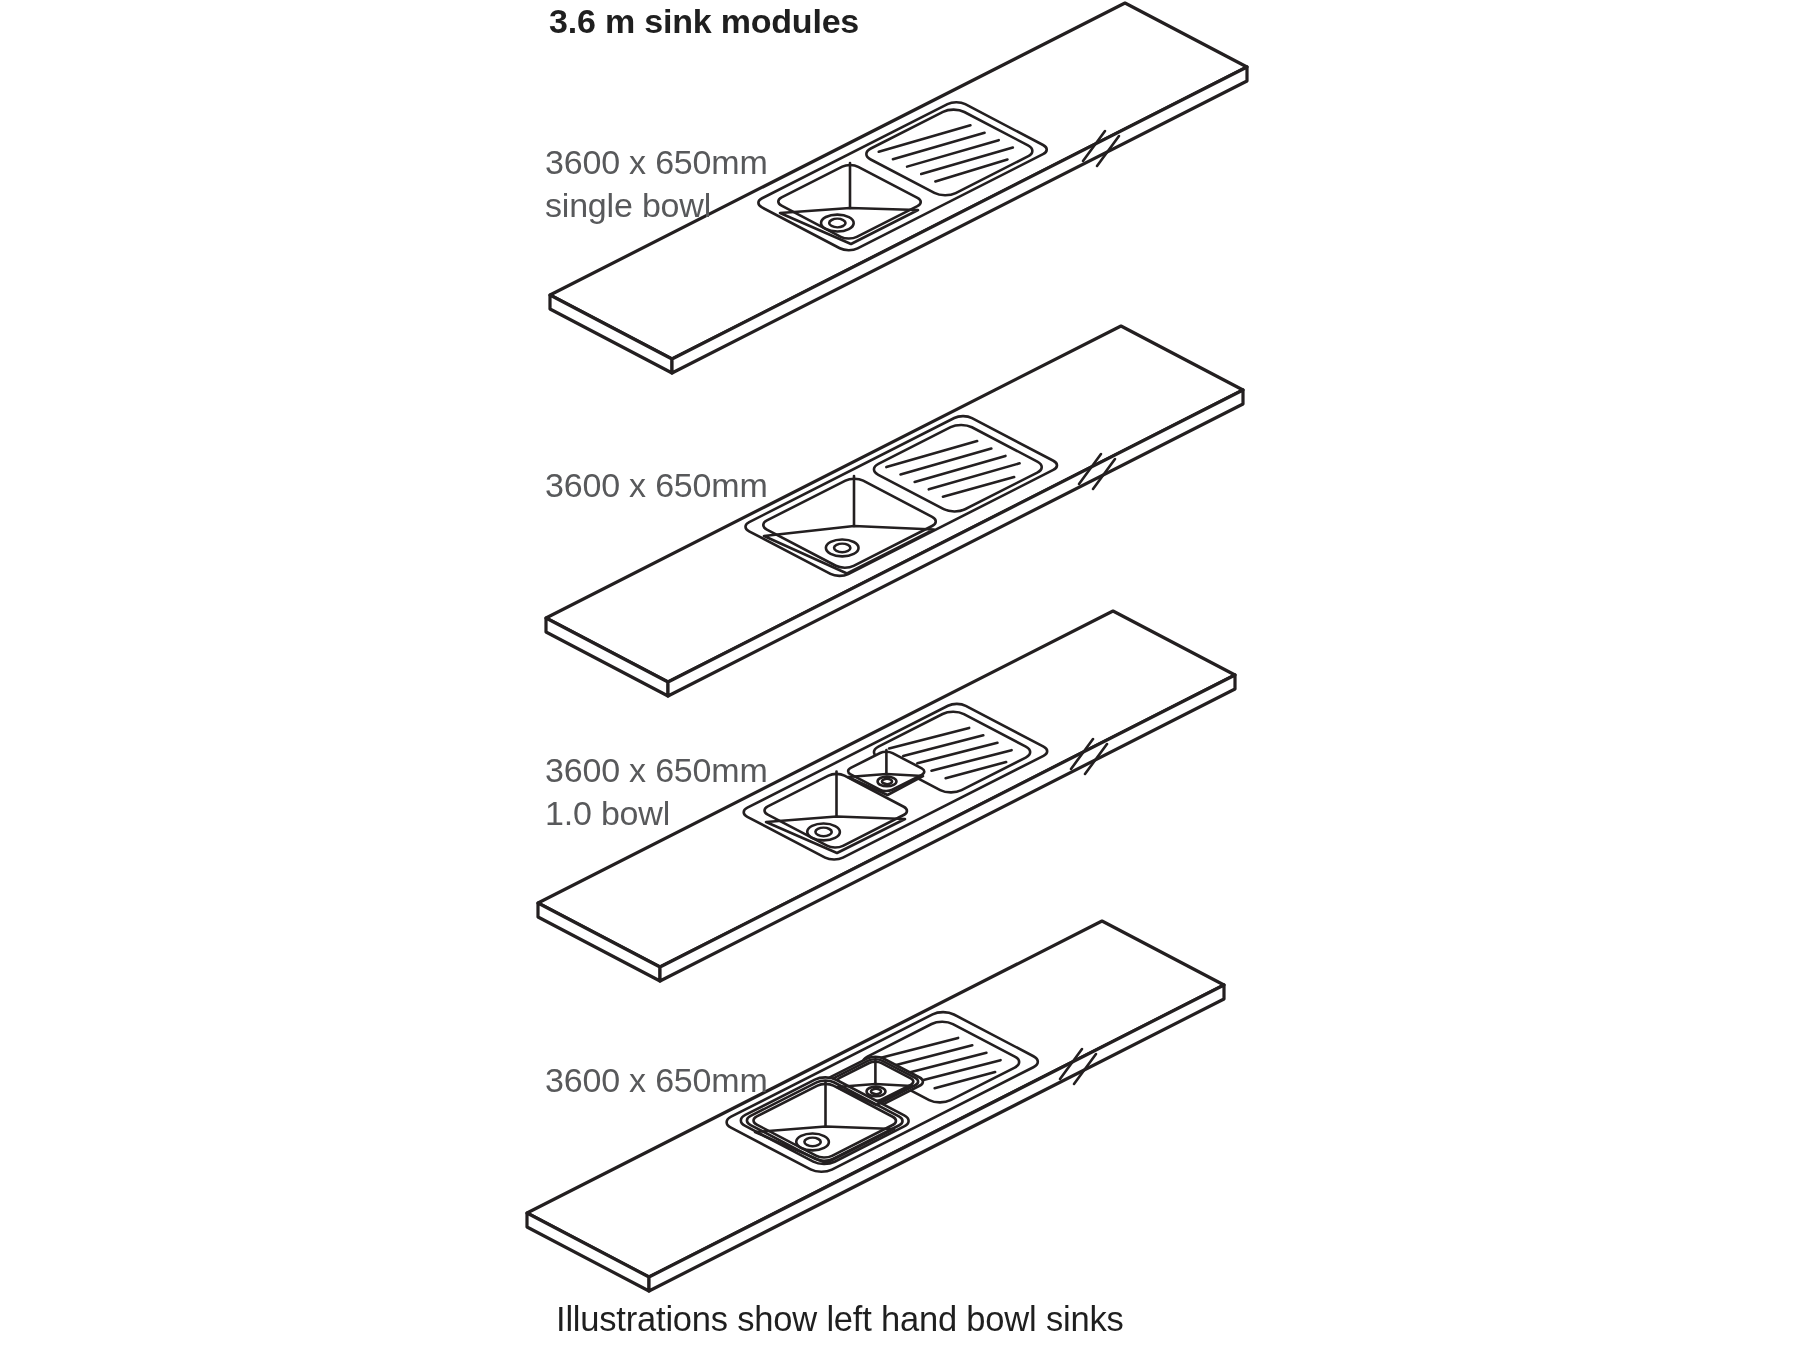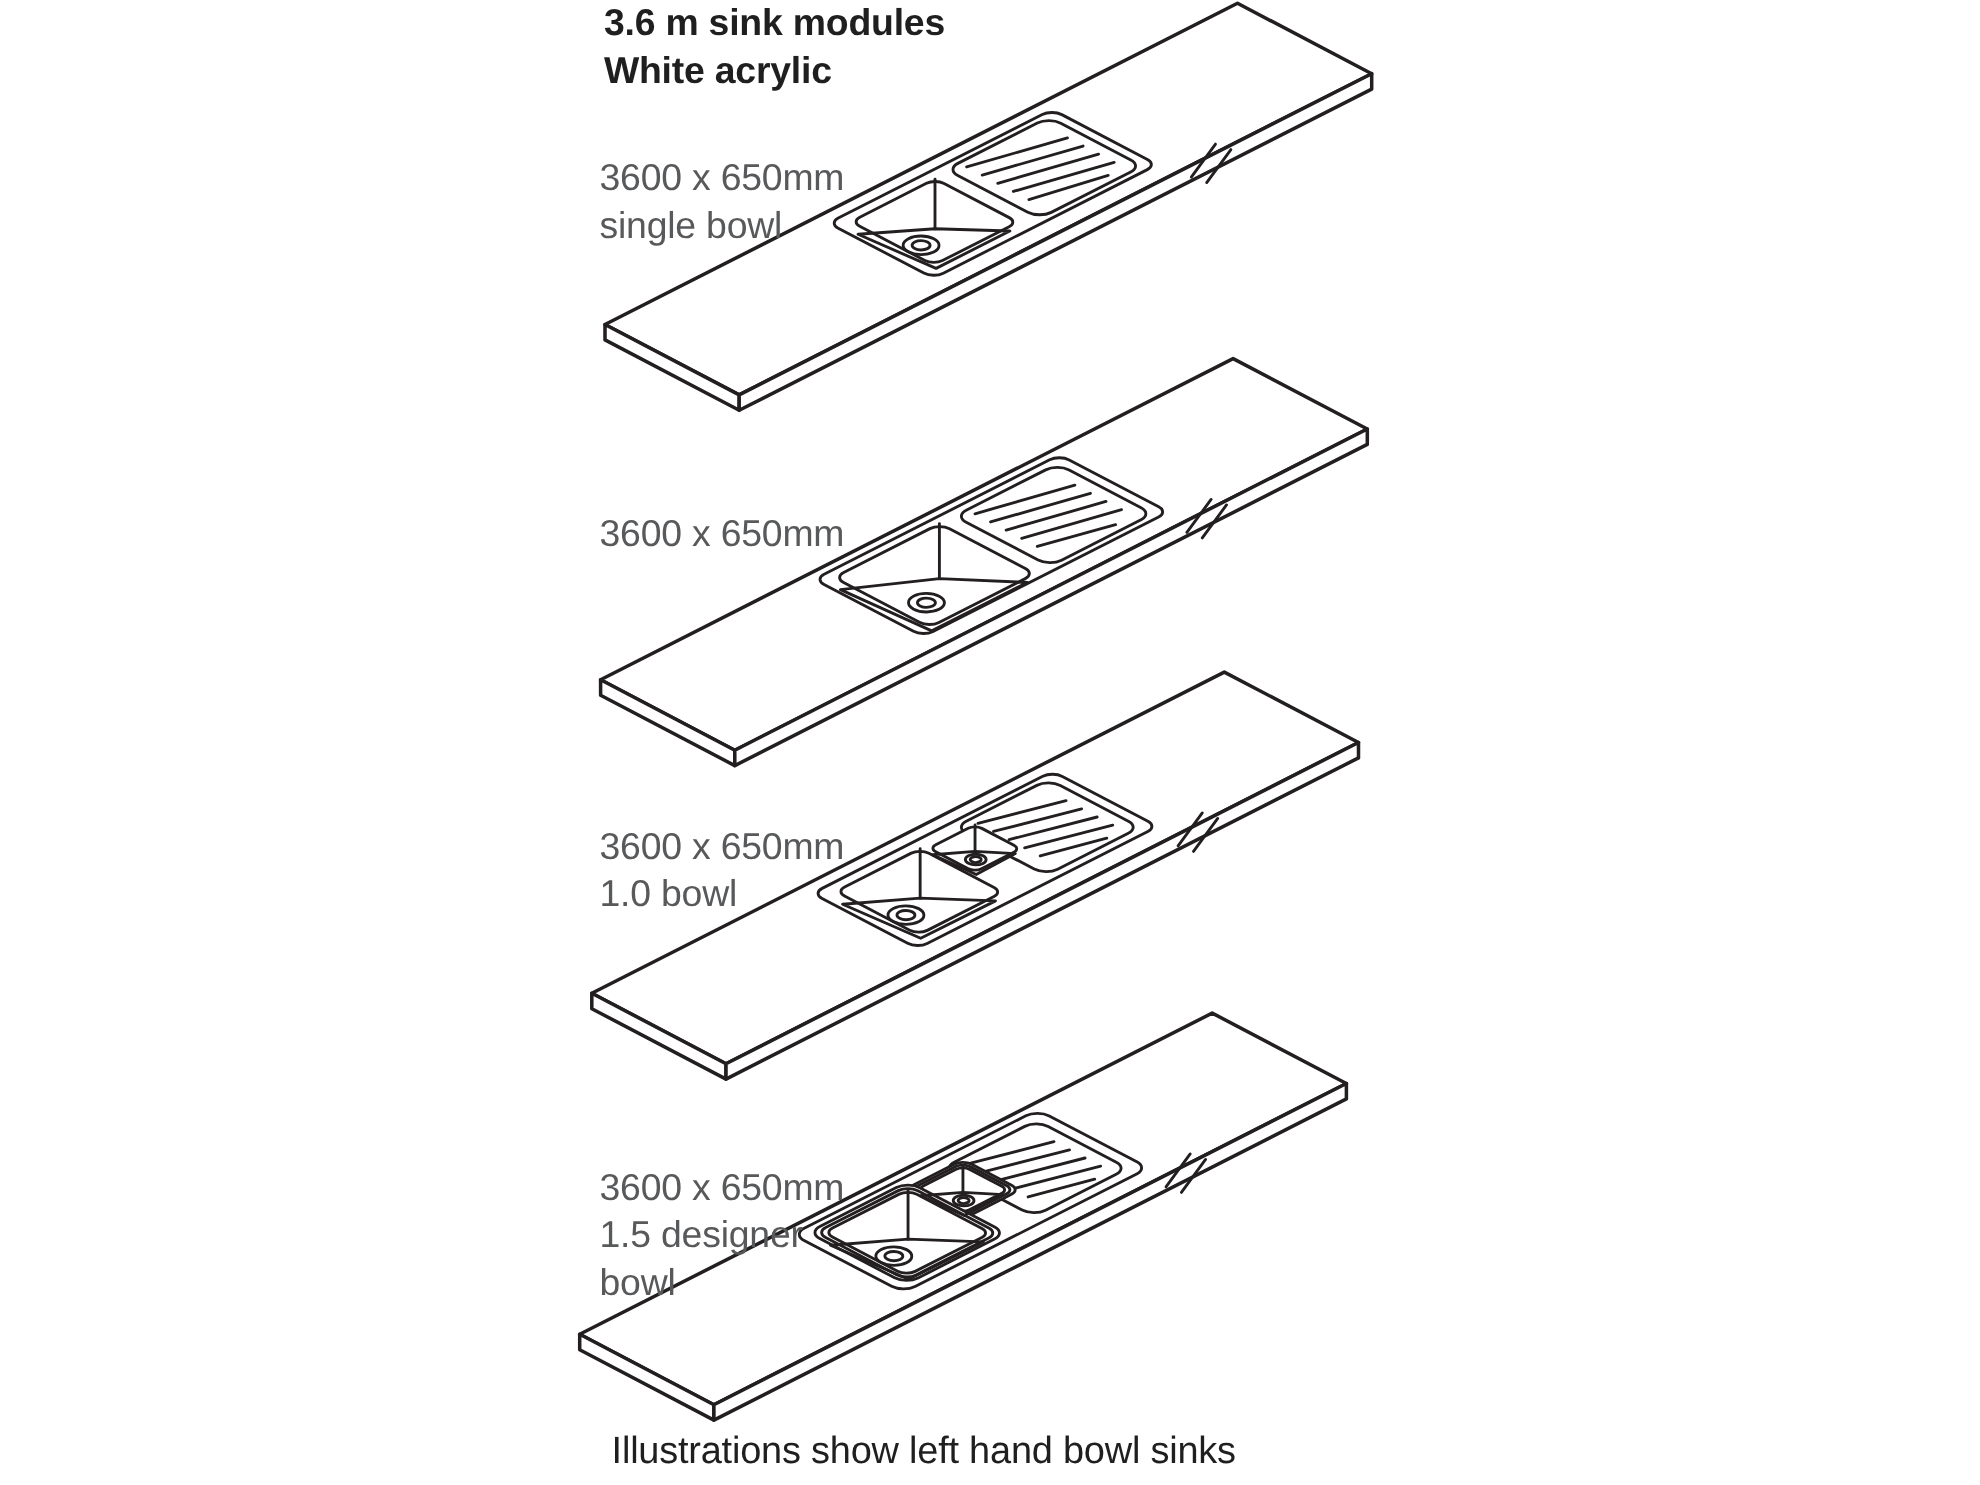--- a/index.html
+++ b/index.html
@@ -133,37 +133,35 @@
         <path class="ln s2" d="M348.4 -153 L348.4 -129"></path>
         <path class="ln s2" d="M348.4 -129 L310 -126 L349.5 -108 L385 -127 Z"></path>
         <path class="ln s2" d="M298.5 -131.5 L298.5 -86.5"></path>
         <path class="ln s2" d="M298.5 -86.5 L228 -81 L299 -50 L367 -84 Z"></path>
       </g>
     </g>
   </svg>
 
   <div class="title">
     <span style="display:block">3.6 m sink modules</span>
-    <span style="display:block">White acrylic</span>
   </div>
 
   <div class="label m1">
     <span>3600 x 650mm</span>
     <span>single bowl</span>
   </div>
 
   <div class="label m2">
     <span>3600 x 650mm</span>
   </div>
 
   <div class="label m3">
     <span>3600 x 650mm</span>
     <span>1.0 bowl</span>
   </div>
 
   <div class="label wrap m4">
     <span style="white-space:nowrap">3600 x 650mm</span>
-    <span>1.5 designer bowl</span>
   </div>
 
   <div class="caption">Illustrations show left hand bowl sinks</div>
 
 </div>
 
 </body></html>

